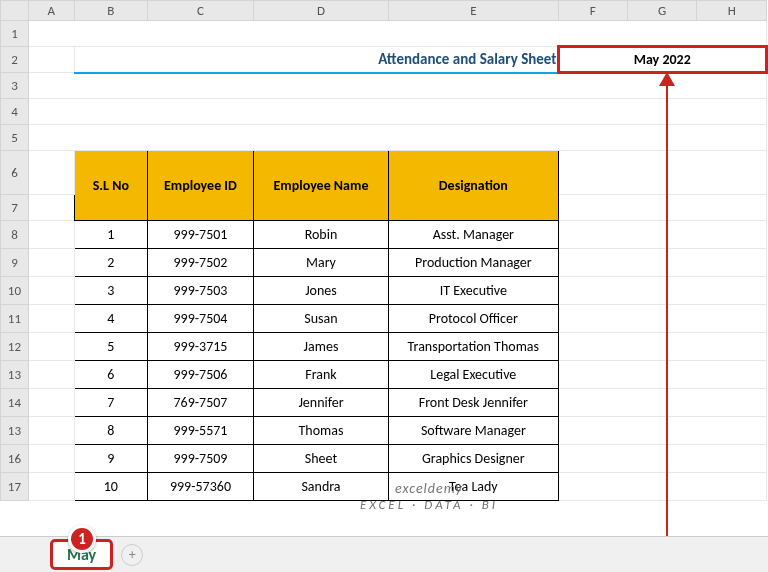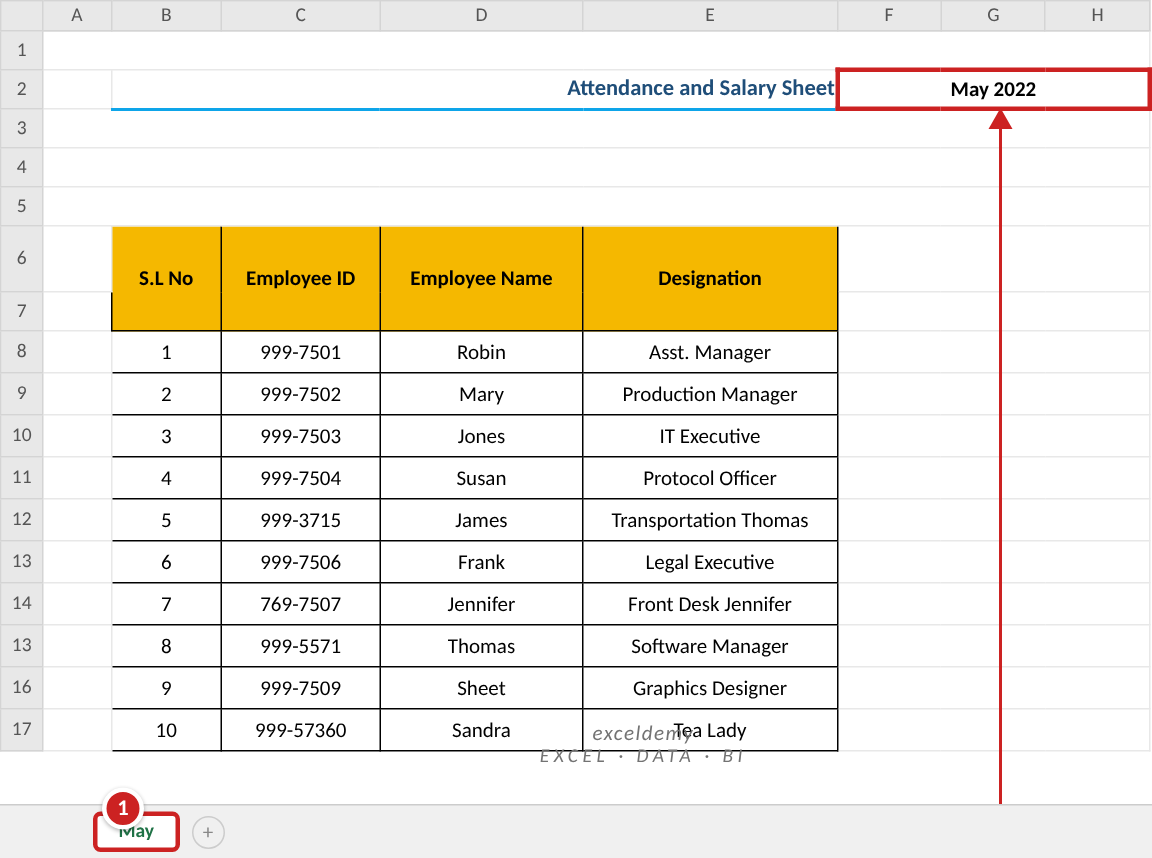--- a/index.html
+++ b/index.html
@@ -7,21 +7,21 @@
 .grid { border-collapse: collapse; width: 100%; }
 .col-header-row { background: #e8e8e8; }
 .col-header { border: 1px solid #d4d4d4; text-align: center; font-weight: normal; color: #555; height: 20px; font-size: 13px; background: #e8e8e8; }
 .row-header { border: 1px solid #d4d4d4; text-align: center; color: #555; width: 28px; font-size: 13px; background: #e8e8e8; }
 .cell { border: 1px solid #e8e8e8; height: 26px; }
 .title-cell { text-align: right; font-weight: bold; color: #1f4e79; font-size: 15px; border-bottom: 2px solid #0ea5e9; }
 .date-cell { text-align: center; font-weight: bold; color: #000; border: 3px solid #cc2222; border-radius: 6px; background: #fff; }
 .th-cell { background: #f5b800; border: 1.5px solid #000; text-align: center; font-weight: bold; padding: 12px 4px; font-size: 14px; margin-left: 15px; }
 .td-cell { border: 1.5px solid #000; text-align: center; padding: 5px 4px; }
 .sheet-tab-bar { position: absolute; bottom: 0; left: 0; right: 0; height: 36px; background: #f0f0f0; border-top: 1px solid #ccc; display: flex; align-items: center; padding-left: 50px; }
-.sheet-tab { background: #fff; border: 3px solid #cc2222; border-radius: 5px; padding: 3px 14px; font-weight: bold; color: #1f7246; font-size: 13px; margin-right: 8px; margin-left: 12px; }
+.sheet-tab { background: #fff; border: 3px solid #cc2222; border-radius: 5px; padding: 3px 14px; font-weight: bold; color: #1f7246; font-size: 16px; margin-right: 8px; }
 .new-sheet { width: 22px; height: 22px; border: 1px solid #ccc; border-radius: 50%; display: flex; align-items: center; justify-content: center; color: #888; font-size: 14px; }
 .step-badge { position: absolute; left: 68px; bottom: 19px; width: 28px; height: 28px; background: #cc2222; border: 3px solid #fff; border-radius: 50%; color: #fff; font-weight: bold; display: flex; align-items: center; justify-content: center; font-size: 15px; z-index: 10; box-shadow: 0 1px 3px rgba(0,0,0,0.3); }
 .arrow-line-h { position: absolute; background: #cc2222; height: 2.5px; left: 150px; right: 100px; bottom: 32px; }
 .arrow-line-v { position: absolute; background: #cc2222; width: 2.5px; right: 100px; top: 84px; bottom: 32px; }
 .arrow-head { position: absolute; right: 93px; top: 72px; width: 0; height: 0; border-left: 8px solid transparent; border-right: 8px solid transparent; border-bottom: 14px solid #cc2222; }
 .watermark { position: absolute; right: 270px; bottom: 60px; color: #737373; font-size: 14px; text-align: center; font-style: italic; letter-spacing: 1px; z-index: 1; }
 .watermark small { font-size: 13px; letter-spacing: 3px; display: block; }
 .spacer-row td { height: 44px; }
 </style>
 </head>

